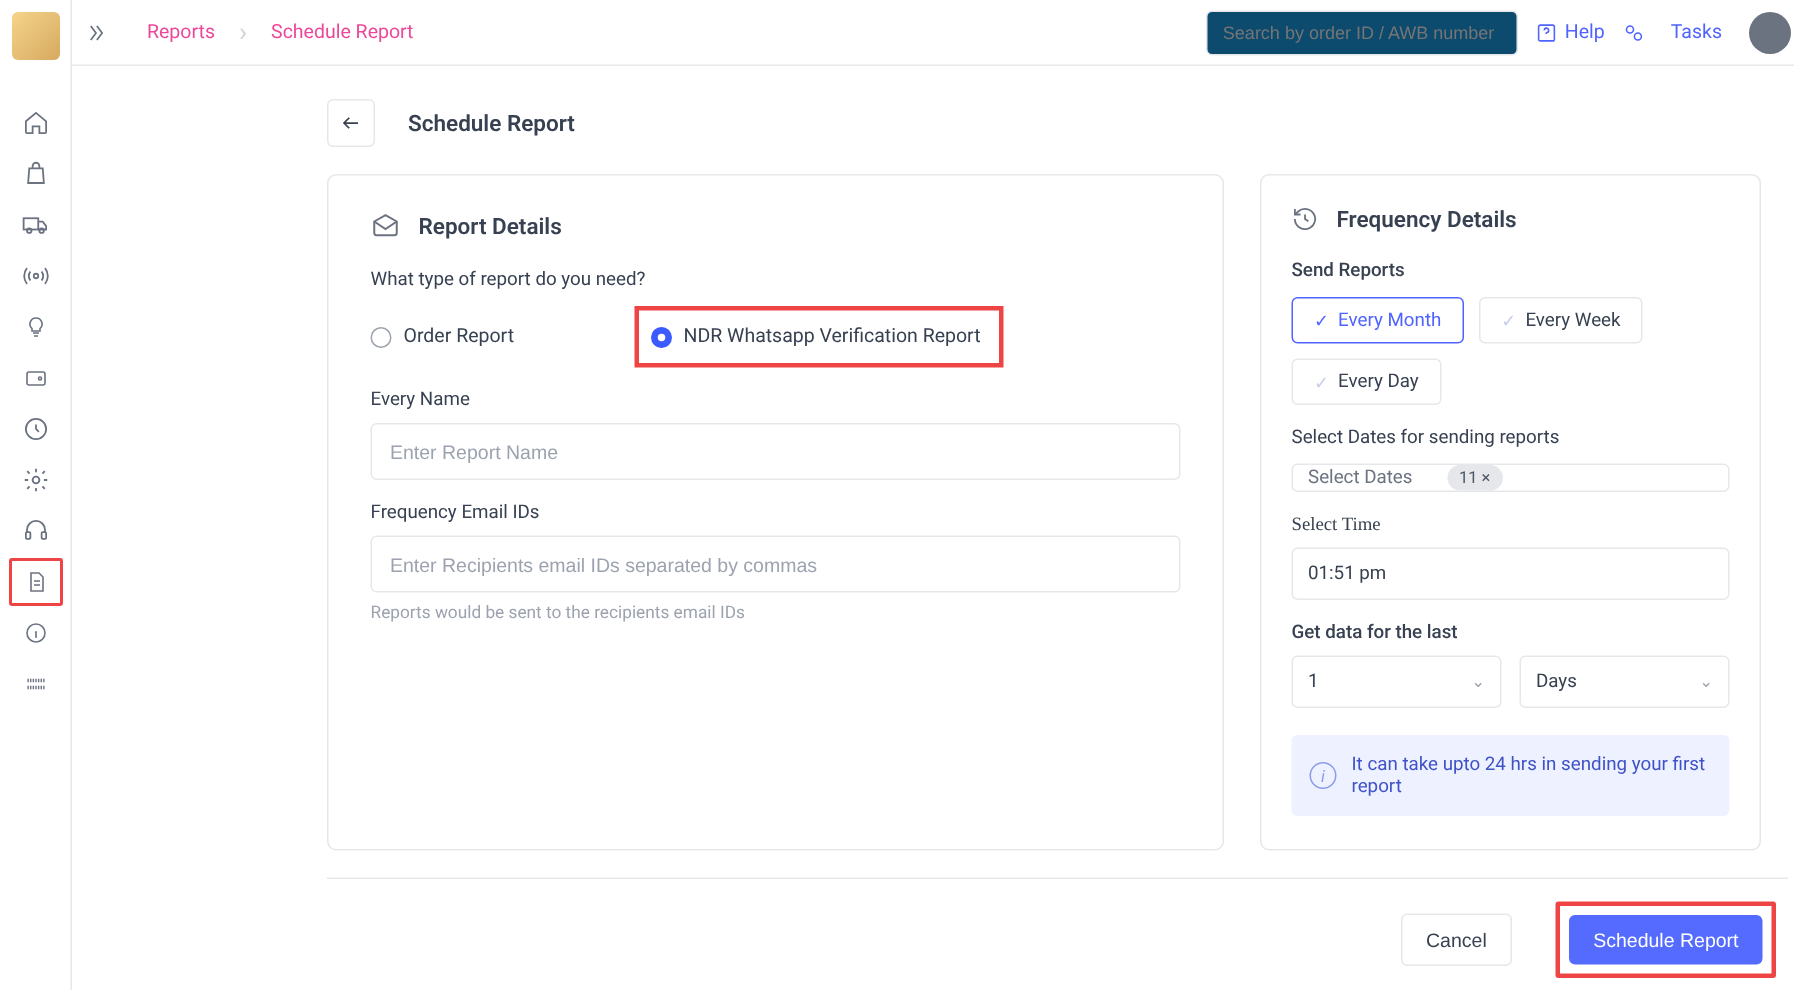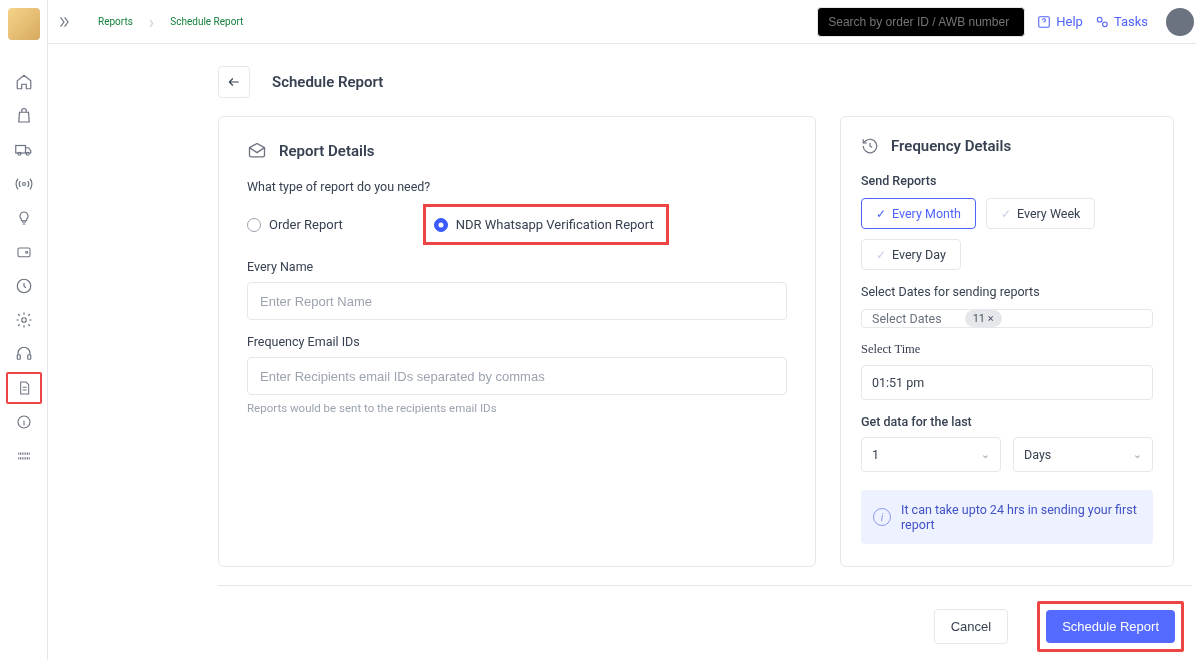--- a/index.html
+++ b/index.html
@@ -2,27 +2,27 @@
 <html><head>
   <meta charset="utf-8">
   <style>
     * { box-sizing: border-box; margin: 0; padding: 0; }
     body { font-family: -apple-system, BlinkMacSystemFont, "Segoe UI", Roboto, sans-serif; background: #fff; width: 1196px; height: 660px; overflow: hidden; position: relative; color: #333; }
     
     
     .topbar { height: 44px; border-bottom: 1px solid #e5e7eb; display: flex; align-items: center; padding: 0 8px 0 0; }
     .expand-btn { width: 32px; height: 32px; display: flex; align-items: center; justify-content: center; margin-left: 48px; cursor: pointer; color: #6b7280; }
     .breadcrumb { display: flex; align-items: center; margin-left: 4px; }
-    .breadcrumb-item { color: #15803d; font-size: 10px; padding: 12px 14px; position: relative; }
+    .breadcrumb-item { color: #ec4899; font-size: 13px; padding: 12px 14px; position: relative; }
     .breadcrumb-item::after { content: ''; position: absolute; right: -8px; top: 50%; transform: translateY(-50%); width: 0; height: 0; border-top: 20px solid transparent; border-bottom: 20px solid transparent; border-left: 12px solid #f3f4f6; display:none; }
     .breadcrumb-sep { color: #d1d5db; margin: 0 2px; font-size: 18px; }
     .topbar-right { margin-left: auto; display: flex; align-items: center; gap: 12px; }
-    .search-box { width: 208px; height: 30px; border: 1px solid #e5e7eb; border-radius: 4px; padding: 0 10px; font-size: 12px; color: #9ca3af; background:#000000; }
+    .search-box { width: 208px; height: 30px; border: 1px solid #e5e7eb; border-radius: 4px; padding: 0 10px; font-size: 12px; color: #9ca3af; background:#0c4a6e; }
     .help-link { color: #4f63ff; font-size: 13px; display:flex; align-items:center; gap:5px; cursor:pointer; }
-    .tasks-link { color: #4f63ff; font-size: 13px; display:flex; align-items:center; gap:5px; cursor:pointer; margin-right:6px; }
+    .tasks-link { color: #4f63ff; font-size: 13px; display:flex; align-items:center; gap:18px; cursor:pointer; margin-right:6px; }
     .avatar { width: 28px; height: 28px; border-radius: 50%; background: #6b7280; margin-right:-6px; }
 
     
     .sidebar { position: absolute; left: 0; top: 0; bottom: 0; width: 48px; border-right: 1px solid #e5e7eb; background:#fff; display:flex; flex-direction:column; align-items:center; padding-top: 8px; }
     .logo { width: 32px; height: 32px; background: linear-gradient(135deg, #f5d48a, #d6a960); border-radius: 4px; margin-bottom: 26px; }
     .side-icon { width: 36px; height: 32px; display:flex; align-items:center; justify-content:center; color:#6b7280; cursor:pointer; margin-bottom: 2px; border-radius:4px; }
     .side-icon.active { border: 2px solid #ef4444; border-radius: 2px; }
 
     
     .main { margin-left: 48px; padding: 22px 0 0 0; height: calc(100% - 44px); position: relative; }

